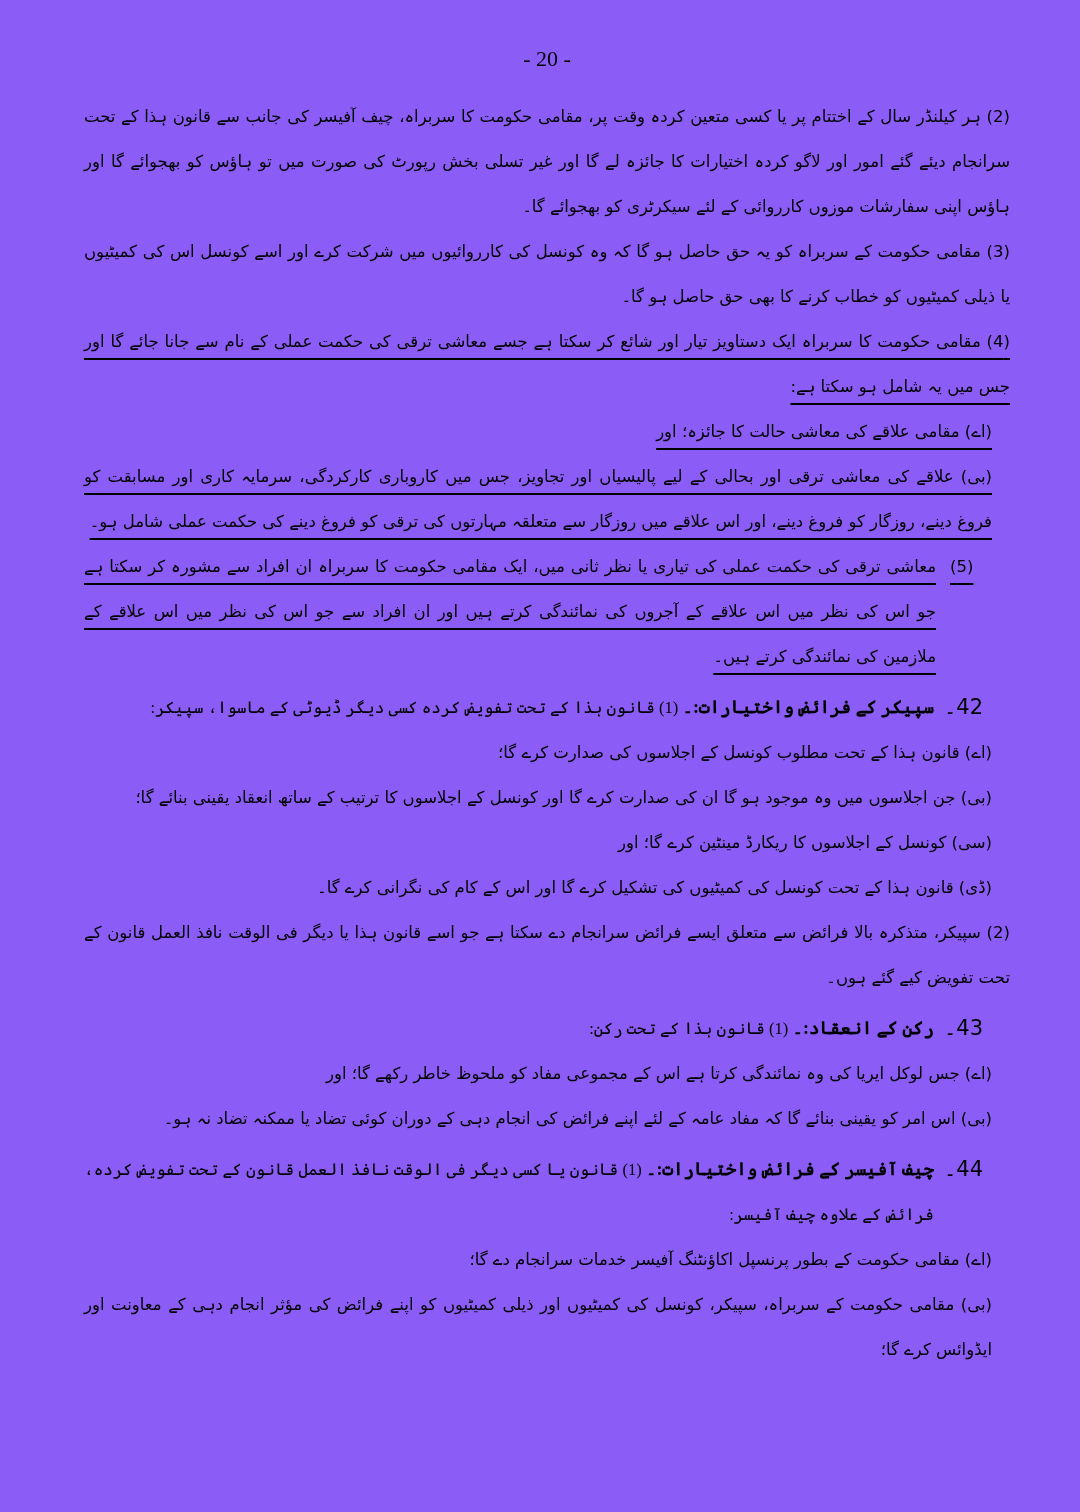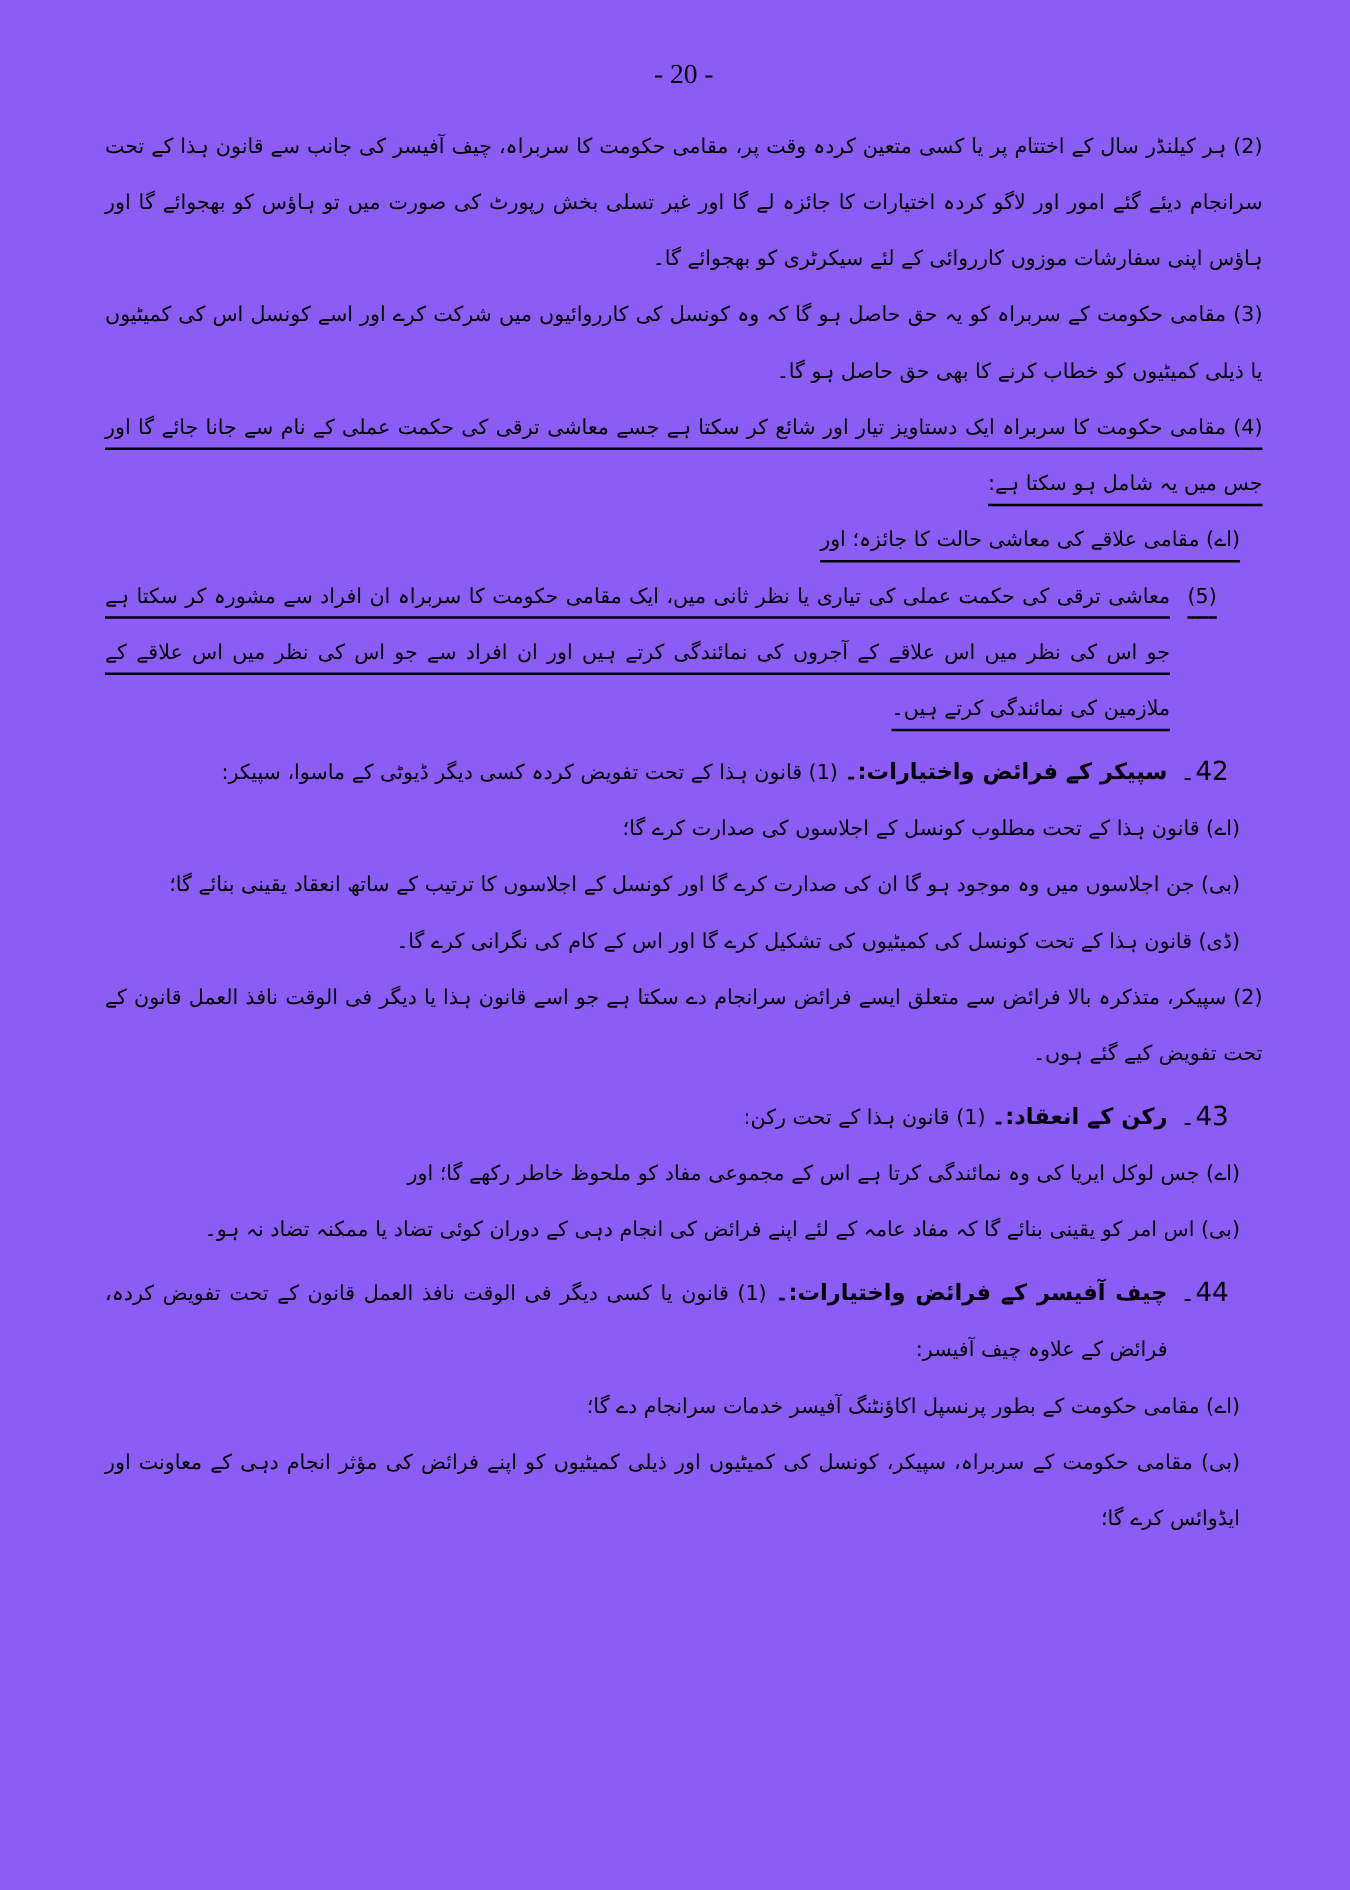--- a/index.html
+++ b/index.html
@@ -52,46 +52,48 @@
   .clause .txt { flex: 1 1 auto; }
   .section { margin-top: 6px; }
   .section .num {
     flex: 0 0 76px;
     box-sizing: border-box;
     text-align: left;
     padding-left: 10px;
     font-size: 21px;
     white-space: nowrap;
   }
-  .section .txt { flex: 1 1 auto; }
+  .section .txt { flex: 1 1 auto; font-family: Liberation Serif, serif; }
   .section .heading {
     font-weight: bold;
     font-size: 18px;
   }
 </style>
 </head>
 <body>
 
 <div class="page">
   <div class="header">- 20 -</div>
   <div class="content">
       <div class="block para">(2) ہر کیلنڈر سال کے اختتام پر یا کسی متعین کردہ وقت پر، مقامی حکومت کا سربراہ، چیف آفیسر کی جانب سے قانون ہذا کے تحت سرانجام دیئے گئے امور اور لاگو کردہ اختیارات کا جائزہ لے گا اور غیر تسلی بخش رپورٹ کی صورت میں تو ہاؤس کو بھجوائے گا اور ہاؤس اپنی سفارشات موزوں کارروائی کے لئے سیکرٹری کو بھجوائے گا۔</div>
       <div class="block para">(3) مقامی حکومت کے سربراہ کو یہ حق حاصل ہو گا کہ وہ کونسل کی کارروائیوں میں شرکت کرے اور اسے کونسل اس کی کمیٹیوں یا ذیلی کمیٹیوں کو خطاب کرنے کا بھی حق حاصل ہو گا۔</div>
       <div class="block para ul">(4) مقامی حکومت کا سربراہ ایک دستاویز تیار اور شائع کر سکتا ہے جسے معاشی ترقی کی حکمت عملی کے نام سے جانا جائے گا اور جس میں یہ شامل ہو سکتا ہے:</div>
       <div class="block item ul">(اے) مقامی علاقے کی معاشی حالت کا جائزہ؛ اور</div>
+      <div class="block item ul">(بی) علاقے کی معاشی ترقی اور بحالی کے لیے پالیسیاں اور تجاویز، جس میں کاروباری کارکردگی، سرمایہ کاری اور مسابقت کو فروغ دینے، روزگار کو فروغ دینے، اور اس علاقے میں روزگار سے متعلقہ مہارتوں کی ترقی کو فروغ دینے کی حکمت عملی شامل ہو۔</div>
       <div class="block clause">
         <div class="num ul">(5)</div>
         <div class="txt ul">معاشی ترقی کی حکمت عملی کی تیاری یا نظر ثانی میں، ایک مقامی حکومت کا سربراہ ان افراد سے مشورہ کر سکتا ہے جو اس کی نظر میں اس علاقے کے آجروں کی نمائندگی کرتے ہیں اور ان افراد سے جو اس کی نظر میں اس علاقے کے ملازمین کی نمائندگی کرتے ہیں۔</div>
       </div>
       <div class="block section">
         <div class="num">42۔</div>
         <div class="txt"><span class="heading">سپیکر کے فرائض واختیارات:۔</span> <span> (1) قانون ہذا کے تحت تفویض کردہ کسی دیگر ڈیوٹی کے ماسوا، سپیکر:</span></div>
       </div>
       <div class="block item">(اے) قانون ہذا کے تحت مطلوب کونسل کے اجلاسوں کی صدارت کرے گا؛</div>
       <div class="block item">(بی) جن اجلاسوں میں وہ موجود ہو گا ان کی صدارت کرے گا اور کونسل کے اجلاسوں کا ترتیب کے ساتھ انعقاد یقینی بنائے گا؛</div>
+      <div class="block item">(سی) کونسل کے اجلاسوں کا ریکارڈ مینٹین کرے گا؛ اور</div>
       <div class="block item">(ڈی) قانون ہذا کے تحت کونسل کی کمیٹیوں کی تشکیل کرے گا اور اس کے کام کی نگرانی کرے گا۔</div>
       <div class="block para">(2) سپیکر، متذکرہ بالا فرائض سے متعلق ایسے فرائض سرانجام دے سکتا ہے جو اسے قانون ہذا یا دیگر فی الوقت نافذ العمل قانون کے تحت تفویض کیے گئے ہوں۔</div>
       <div class="block section">
         <div class="num">43۔</div>
         <div class="txt"><span class="heading">رکن کے انعقاد:۔</span> <span> (1) قانون ہذا کے تحت رکن:</span></div>
       </div>
       <div class="block item">(اے) جس لوکل ایریا کی وہ نمائندگی کرتا ہے اس کے مجموعی مفاد کو ملحوظ خاطر رکھے گا؛ اور</div>
       <div class="block item">(بی) اس امر کو یقینی بنائے گا کہ مفاد عامہ کے لئے اپنے فرائض کی انجام دہی کے دوران کوئی تضاد یا ممکنہ تضاد نہ ہو۔</div>
       <div class="block section">
         <div class="num">44۔</div>

